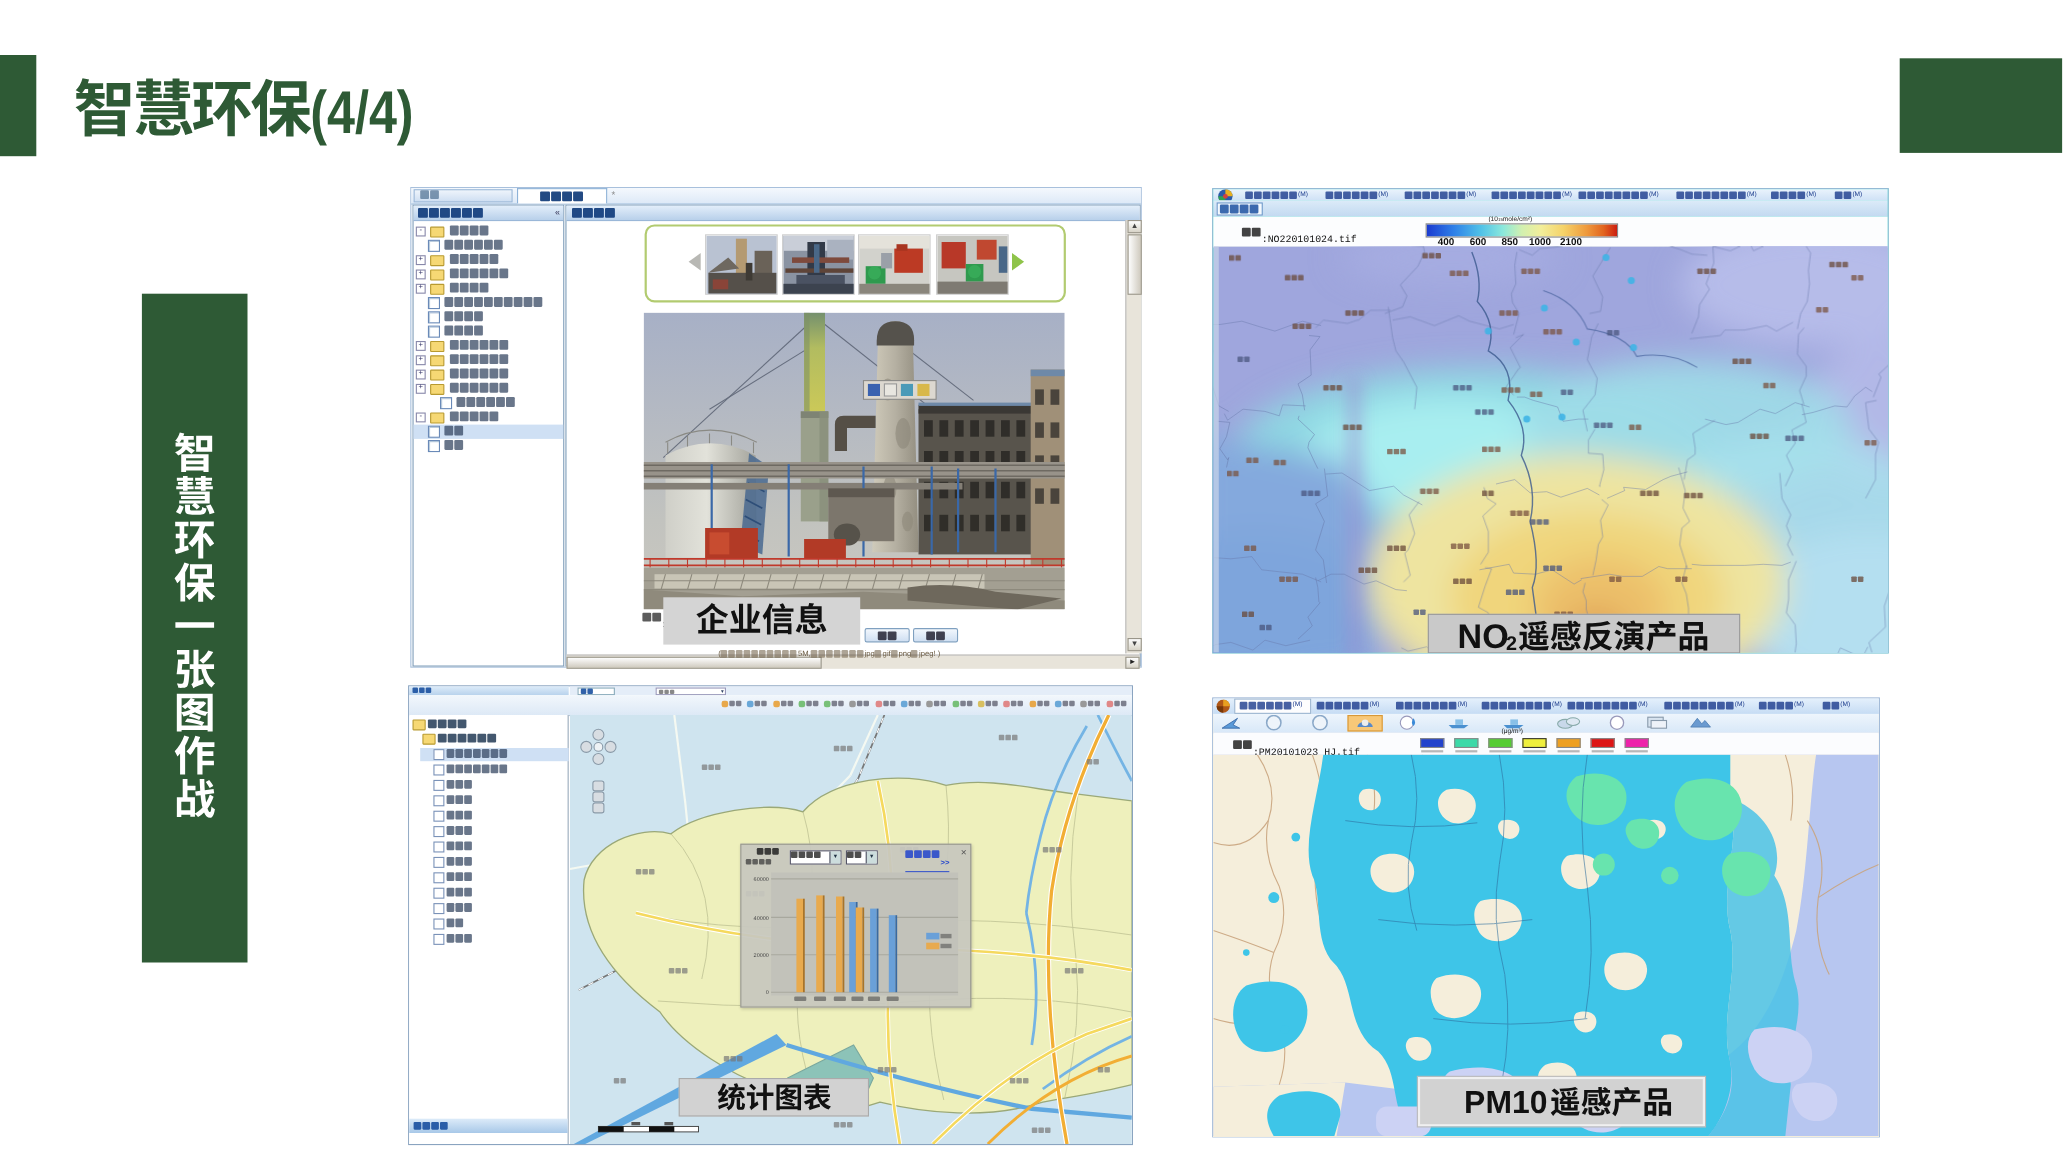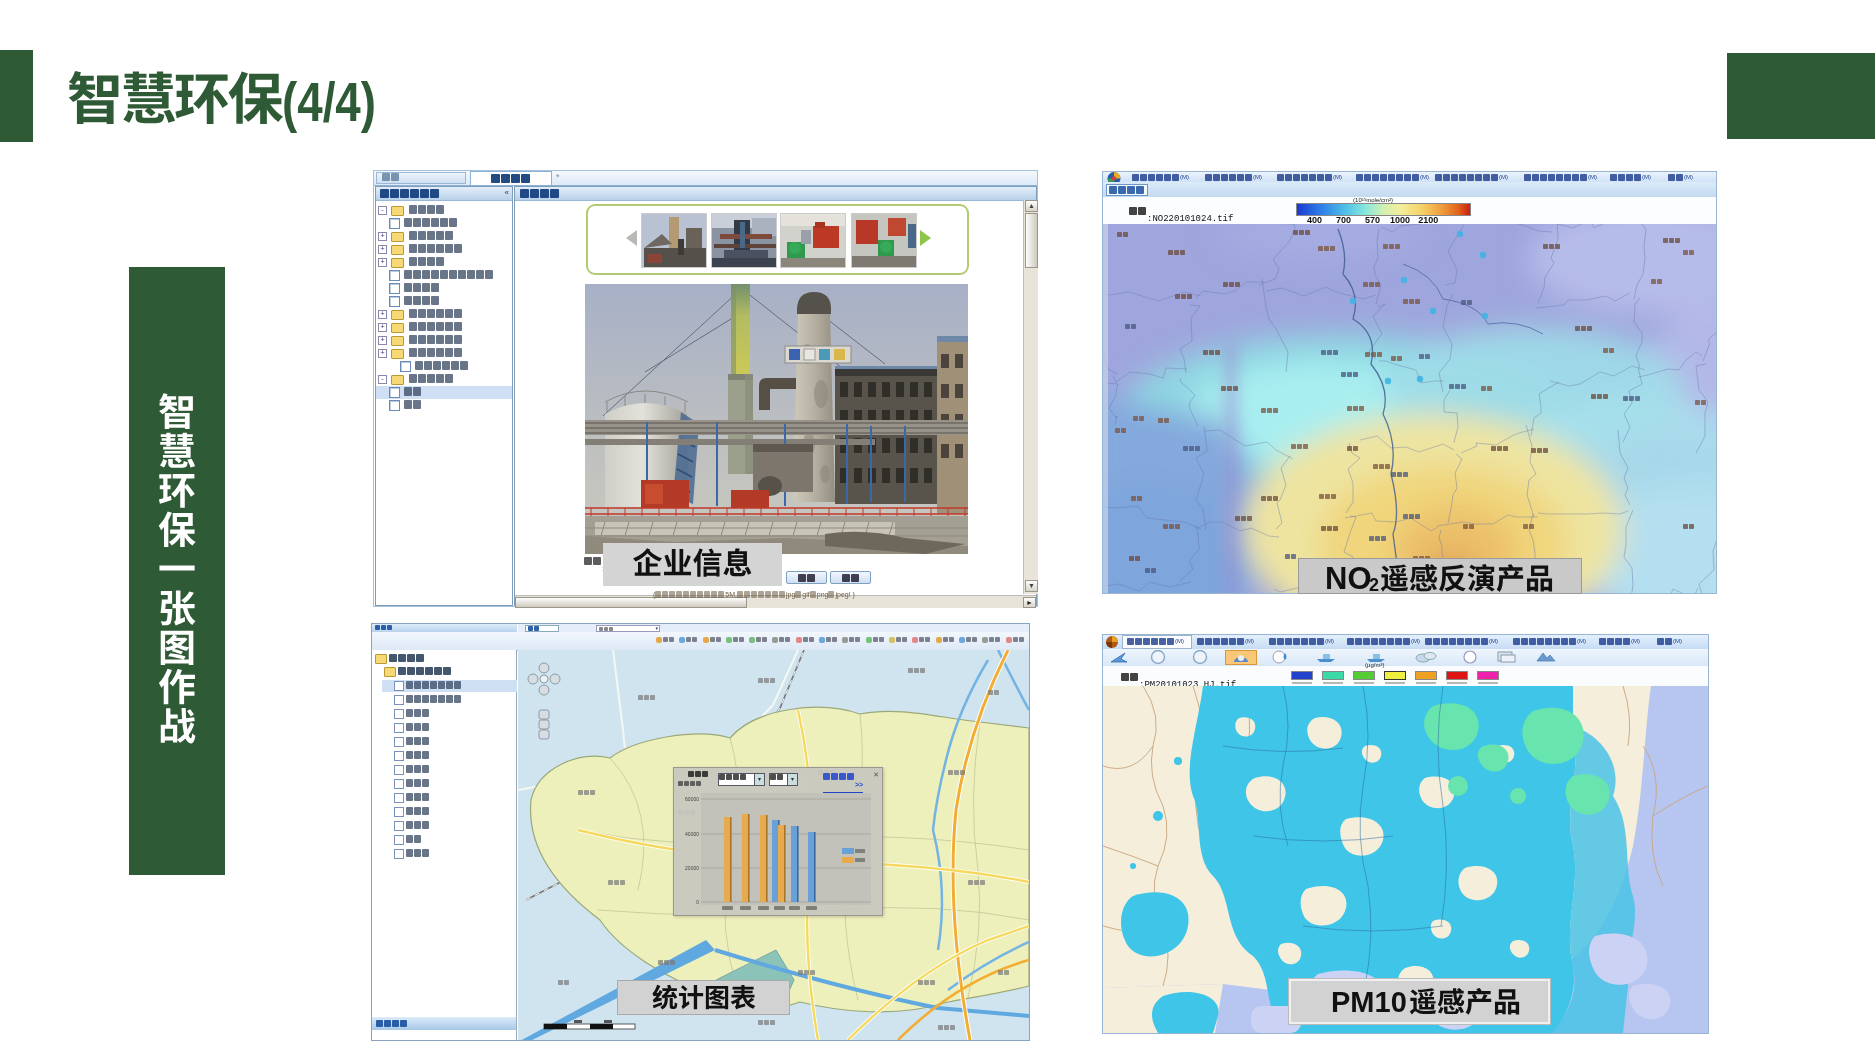--- a/index.html
+++ b/index.html
@@ -357,21 +357,21 @@
       <span class="abs" style="left:332px;top:2px"><span style="font-size:0;line-height:0"><i style="display:inline-block;width:7px;height:7px;background:#1a3a8c;opacity:0.8;margin-right:1px;border-radius:1px;vertical-align:top"></i><i style="display:inline-block;width:7px;height:7px;background:#1a3a8c;opacity:0.8;margin-right:1px;border-radius:1px;vertical-align:top"></i><i style="display:inline-block;width:7px;height:7px;background:#1a3a8c;opacity:0.8;margin-right:1px;border-radius:1px;vertical-align:top"></i><i style="display:inline-block;width:7px;height:7px;background:#1a3a8c;opacity:0.8;margin-right:1px;border-radius:1px;vertical-align:top"></i><i style="display:inline-block;width:7px;height:7px;background:#1a3a8c;opacity:0.8;margin-right:1px;border-radius:1px;vertical-align:top"></i><i style="display:inline-block;width:7px;height:7px;background:#1a3a8c;opacity:0.8;margin-right:1px;border-radius:1px;vertical-align:top"></i><i style="display:inline-block;width:7px;height:7px;background:#1a3a8c;opacity:0.8;margin-right:1px;border-radius:1px;vertical-align:top"></i><i style="display:inline-block;width:7px;height:7px;background:#1a3a8c;opacity:0.8;margin-right:1px;border-radius:1px;vertical-align:top"></i></span><span style="font-size:6px;color:#1a3a8c;vertical-align:top">(M)</span></span>
       <span class="abs" style="left:421px;top:2px"><span style="font-size:0;line-height:0"><i style="display:inline-block;width:7px;height:7px;background:#1a3a8c;opacity:0.8;margin-right:1px;border-radius:1px;vertical-align:top"></i><i style="display:inline-block;width:7px;height:7px;background:#1a3a8c;opacity:0.8;margin-right:1px;border-radius:1px;vertical-align:top"></i><i style="display:inline-block;width:7px;height:7px;background:#1a3a8c;opacity:0.8;margin-right:1px;border-radius:1px;vertical-align:top"></i><i style="display:inline-block;width:7px;height:7px;background:#1a3a8c;opacity:0.8;margin-right:1px;border-radius:1px;vertical-align:top"></i><i style="display:inline-block;width:7px;height:7px;background:#1a3a8c;opacity:0.8;margin-right:1px;border-radius:1px;vertical-align:top"></i><i style="display:inline-block;width:7px;height:7px;background:#1a3a8c;opacity:0.8;margin-right:1px;border-radius:1px;vertical-align:top"></i><i style="display:inline-block;width:7px;height:7px;background:#1a3a8c;opacity:0.8;margin-right:1px;border-radius:1px;vertical-align:top"></i><i style="display:inline-block;width:7px;height:7px;background:#1a3a8c;opacity:0.8;margin-right:1px;border-radius:1px;vertical-align:top"></i></span><span style="font-size:6px;color:#1a3a8c;vertical-align:top">(M)</span></span>
       <span class="abs" style="left:507px;top:2px"><span style="font-size:0;line-height:0"><i style="display:inline-block;width:7px;height:7px;background:#1a3a8c;opacity:0.8;margin-right:1px;border-radius:1px;vertical-align:top"></i><i style="display:inline-block;width:7px;height:7px;background:#1a3a8c;opacity:0.8;margin-right:1px;border-radius:1px;vertical-align:top"></i><i style="display:inline-block;width:7px;height:7px;background:#1a3a8c;opacity:0.8;margin-right:1px;border-radius:1px;vertical-align:top"></i><i style="display:inline-block;width:7px;height:7px;background:#1a3a8c;opacity:0.8;margin-right:1px;border-radius:1px;vertical-align:top"></i></span><span style="font-size:6px;color:#1a3a8c;vertical-align:top">(M)</span></span>
       <span class="abs" style="left:565px;top:2px"><span style="font-size:0;line-height:0"><i style="display:inline-block;width:7px;height:7px;background:#1a3a8c;opacity:0.8;margin-right:1px;border-radius:1px;vertical-align:top"></i><i style="display:inline-block;width:7px;height:7px;background:#1a3a8c;opacity:0.8;margin-right:1px;border-radius:1px;vertical-align:top"></i></span><span style="font-size:6px;color:#1a3a8c;vertical-align:top">(M)</span></span>
       <div class="abs" style="left:0;top:10px;width:613px;height:15px;background:linear-gradient(#dcebf9,#c2d9f0)"></div>
       <div class="abs" style="left:3px;top:12px;width:42px;height:12px;background:#f4f9fe;border:1px solid #6a96c8;box-sizing:border-box;text-align:center;padding-top:1px"><span style="font-size:0;line-height:0"><i style="display:inline-block;width:8px;height:8px;background:#1a50a0;opacity:0.85;margin-right:1px;border-radius:1px;vertical-align:top"></i><i style="display:inline-block;width:8px;height:8px;background:#1a50a0;opacity:0.85;margin-right:1px;border-radius:1px;vertical-align:top"></i><i style="display:inline-block;width:8px;height:8px;background:#1a50a0;opacity:0.85;margin-right:1px;border-radius:1px;vertical-align:top"></i><i style="display:inline-block;width:8px;height:8px;background:#1a50a0;opacity:0.85;margin-right:1px;border-radius:1px;vertical-align:top"></i></span></div>
       <div class="abs" style="left:0;top:25px;width:613px;height:27px;background:#fcfdfe;border-bottom:1px solid #d0d8e4"></div>
       <span class="abs" style="left:26px;top:35px"><span style="font-size:0;line-height:0"><i style="display:inline-block;width:8px;height:8px;background:#222;opacity:0.85;margin-right:1px;border-radius:1px;vertical-align:top"></i><i style="display:inline-block;width:8px;height:8px;background:#222;opacity:0.85;margin-right:1px;border-radius:1px;vertical-align:top"></i></span><span style="font-family:'Liberation Mono',monospace;font-size:9px;color:#111">:NO220101024.tif</span></span>
       <div class="abs" style="left:193px;top:31px;width:173px;height:11px;border:1px solid #888;background:linear-gradient(90deg,#1a3ad0 0%,#2e7fe8 14%,#4fc0e8 28%,#8ae8dc 40%,#d2f0b0 50%,#f2ee9a 60%,#f5d268 72%,#ef9a3c 84%,#e2641e 93%,#cc1e10 100%)"></div>
       <div class="abs" style="left:215px;top:25px;width:110px;text-align:center;font-size:6px;color:#222">(10<span style="font-size:4px;vertical-align:top">15</span>mole/cm²)</div>
-      <div class="abs" style="left:196px;top:43px;width:180px;font-size:9px;font-weight:bold;color:#111;letter-spacing:0"><span style="margin-left:8px">400</span><span style="margin-left:14px">700</span><span style="margin-left:14px">570</span><span style="margin-left:10px">1000</span><span style="margin-left:8px">2100</span></div>
+      <div class="abs" style="left:196px;top:43px;width:180px;font-size:9px;font-weight:bold;color:#111;letter-spacing:0"><span style="margin-left:8px">400</span><span style="margin-left:14px">600</span><span style="margin-left:14px">850</span><span style="margin-left:10px">1000</span><span style="margin-left:8px">2100</span></div>
       <div class="abs" style="left:0;top:52px;width:613px;height:369px;overflow:hidden"><svg width="613" height="369">
           <defs>
             <filter id="bl1" x="-30%" y="-30%" width="160%" height="160%">
               <feGaussianBlur stdDeviation="14"></feGaussianBlur>
             </filter>
             <filter id="bl2" x="-40%" y="-40%" width="180%" height="180%">
               <feGaussianBlur stdDeviation="7"></feGaussianBlur>
             </filter>
           </defs>
           <rect width="613" height="369" fill="#9fa6dd"></rect>

